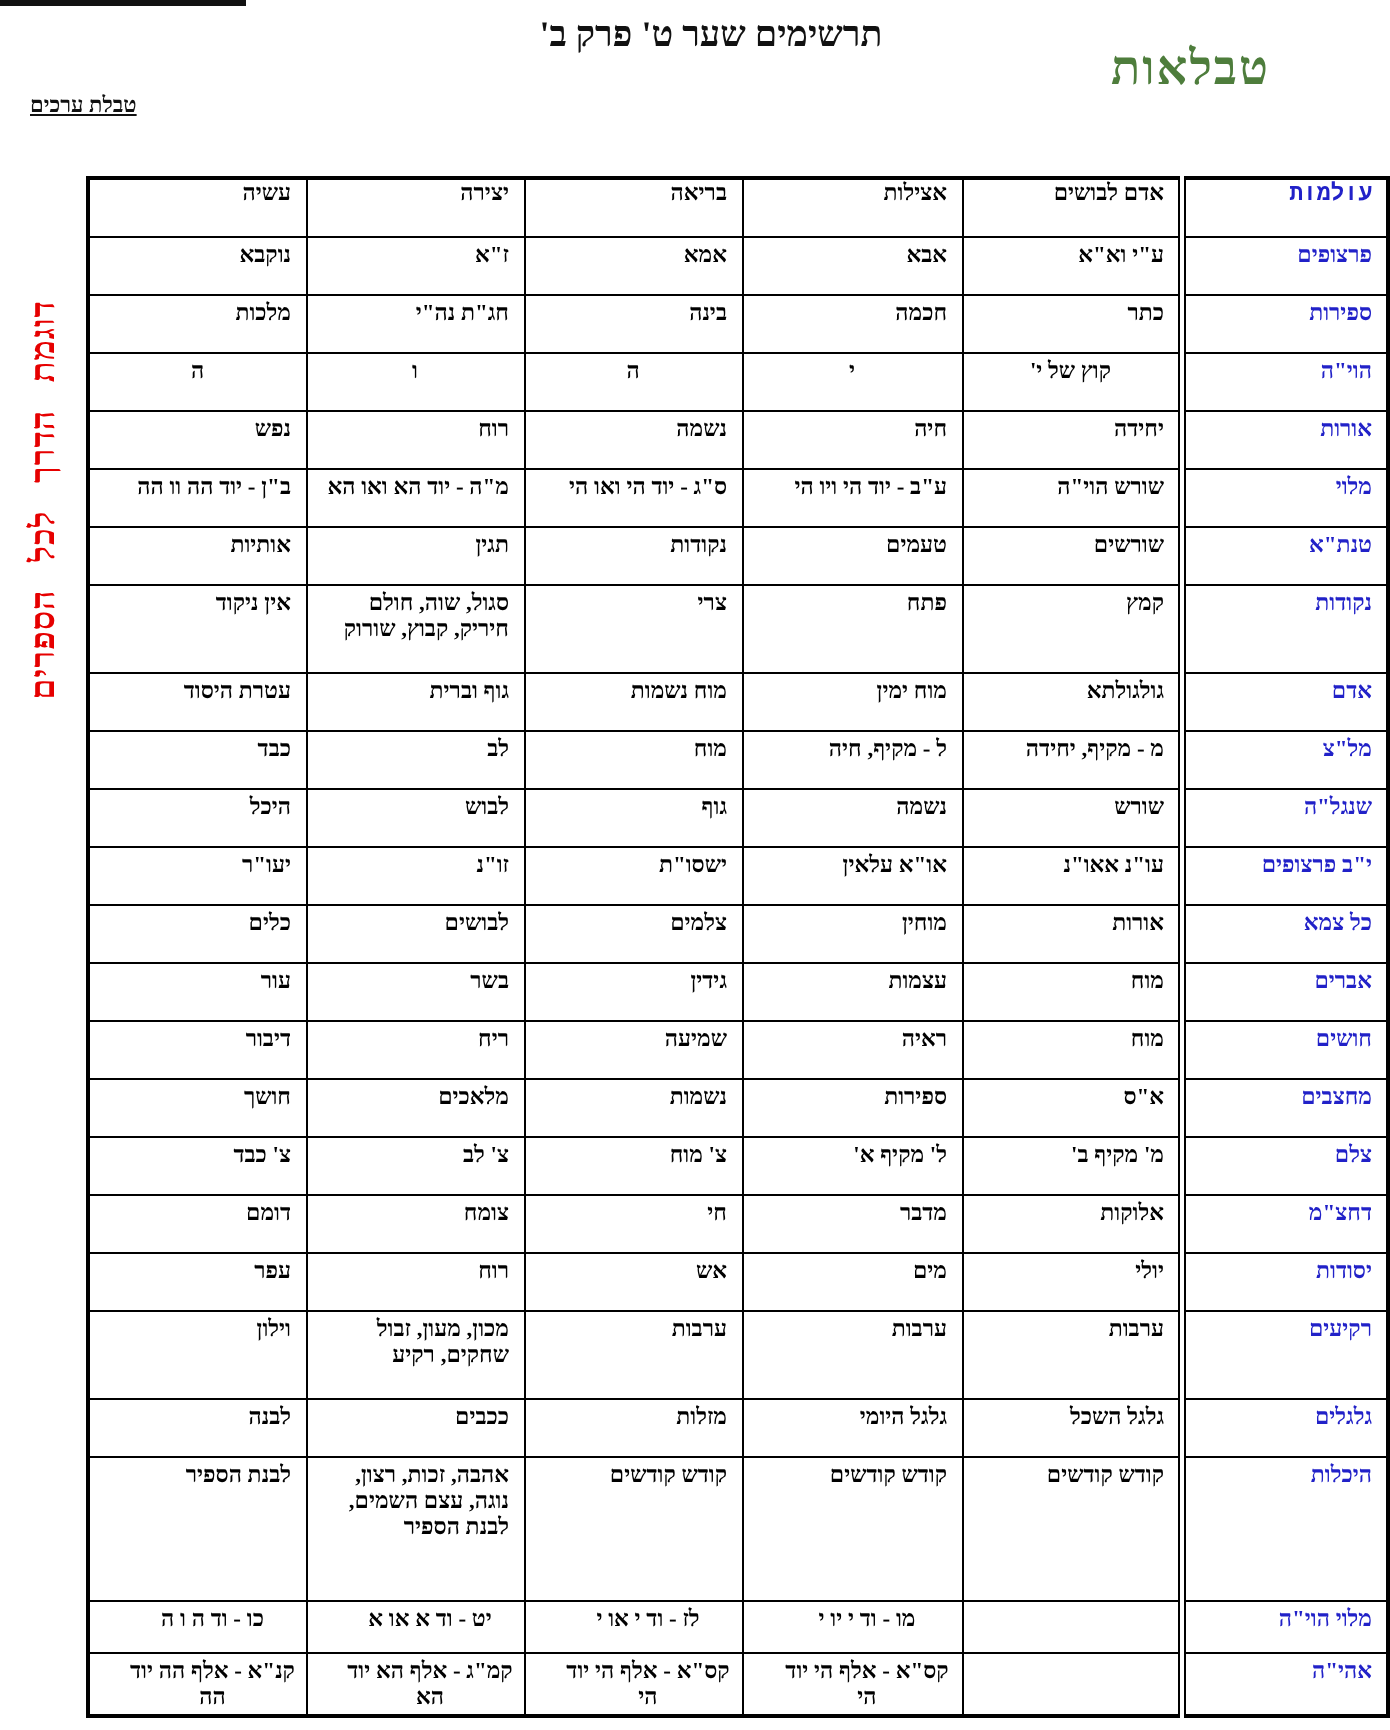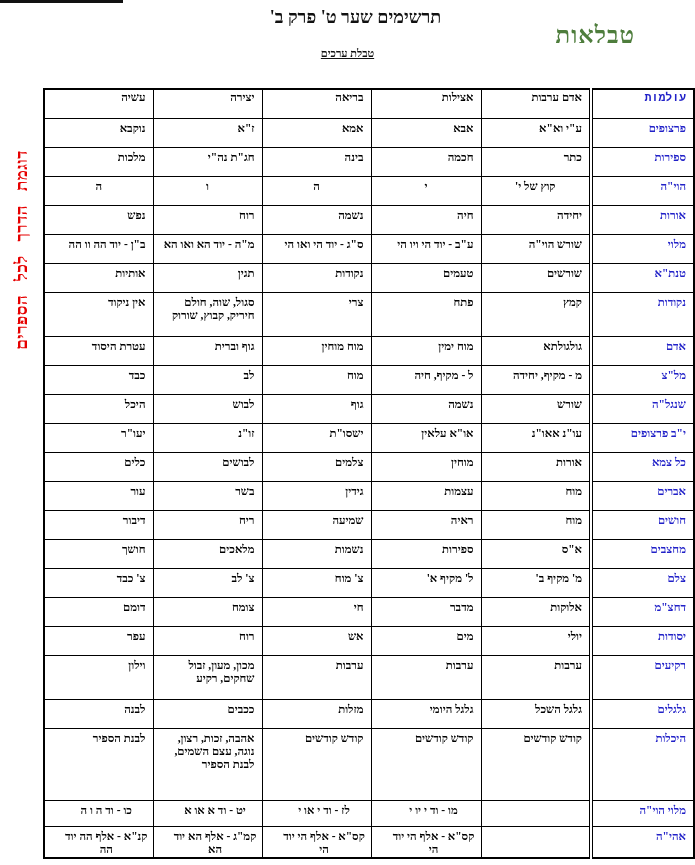--- a/index.html
+++ b/index.html
@@ -6,21 +6,21 @@
   body{
     width:695px;height:865px;position:relative;background:#ffffff;
     font-family:"Liberation Serif", serif;overflow:hidden;
   }
   .scan-artifact{position:absolute;left:0;top:0;width:123px;height:3px;background:#111;}
   .page-title{
     position:absolute;top:7px;left:0;right:0;text-align:center;
     font-size:18px;font-weight:bold;color:#111;direction:rtl;padding-left:16px;
   }
   .page-subtitle{
-    position:absolute;top:47px;left:0;right:0;text-align:center;
+    position:absolute;top:47px;left:15px;right:0;text-align:left;
     font-size:11px;font-weight:bold;text-decoration:underline;color:#111;direction:rtl;
   }
   .corner-label{
     position:absolute;top:22px;right:60px;
     font-size:24px;font-weight:bold;color:#4e7d3c;direction:rtl;letter-spacing:1px;
   }
   .side-note{
     position:absolute;left:-100px;top:262px;width:250px;height:26px;
     transform:rotate(-90deg);direction:rtl;text-align:right;
     color:#e60000;font-size:17px;font-weight:bold;word-spacing:9px;letter-spacing:.5px;
@@ -67,21 +67,21 @@
     <col style="width:103px">
     <col style="width:110px">
     <col style="width:110px">
     <col style="width:109px">
     <col style="width:109px">
     <col style="width:109px">
   </colgroup>
   <thead>
     <tr>
         <th>עולמות</th>
-        <th>אדם ערבות</th>
+        <th>אדם לבושים</th>
         <th>אצילות</th>
         <th>בריאה</th>
         <th>יצירה</th>
         <th>עשיה</th>
       </tr>
   </thead>
   <tbody>
       <tr>
         <th>פרצופים</th>
         <td>ע"י וא"א</td>
@@ -135,21 +135,21 @@
         <td>קמץ</td>
         <td>פתח</td>
         <td>צרי</td>
         <td>סגול, שוה, חולם<br>חיריק, קבוץ, שורוק</td>
         <td>אין ניקוד</td>
       </tr>
       <tr>
         <th>אדם</th>
         <td>גולגולתא</td>
         <td>מוח ימין</td>
-        <td>מוח מוחין</td>
+        <td>מוח נשמות</td>
         <td>גוף וברית</td>
         <td>עטרת היסוד</td>
       </tr>
       <tr>
         <th>מל"צ</th>
         <td>מ - מקיף, יחידה</td>
         <td>ל - מקיף, חיה</td>
         <td>מוח</td>
         <td>לב</td>
         <td>כבד</td>

